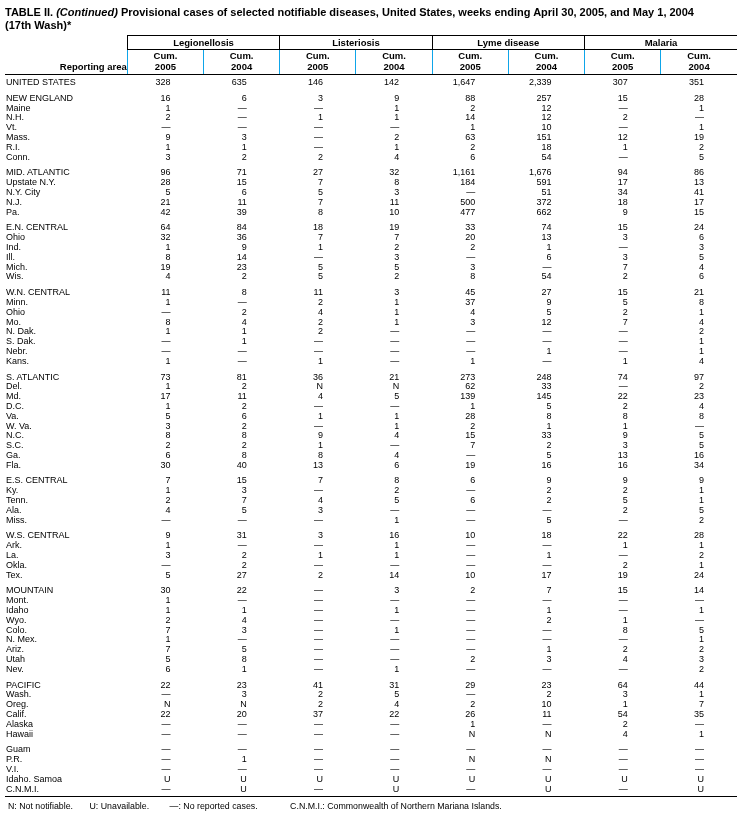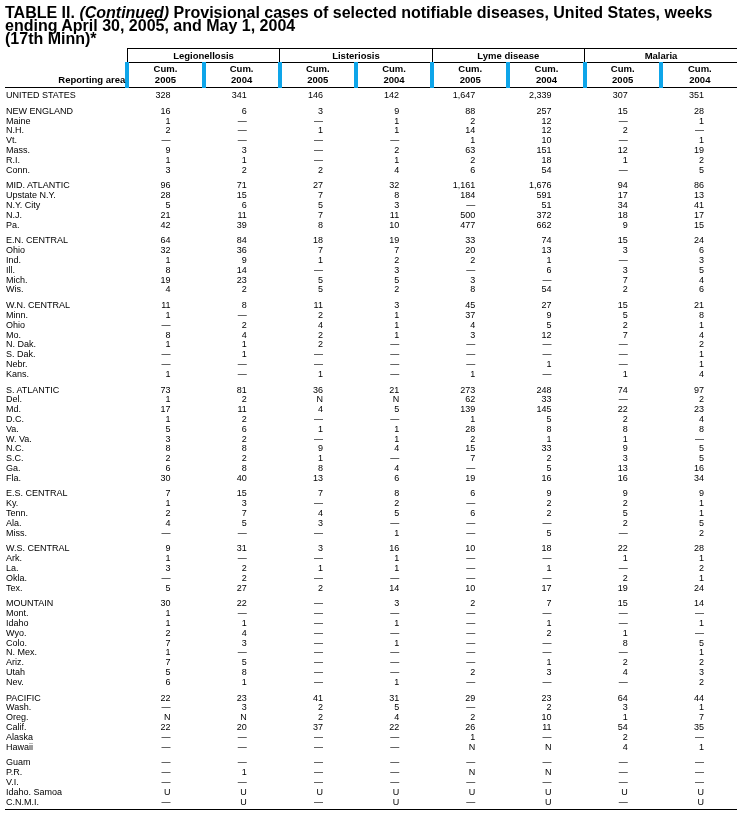--- a/index.html
+++ b/index.html
@@ -3,21 +3,21 @@
 <meta charset="utf-8">
 <style>
   html, body { margin: 0; padding: 0; background: #ffffff; }
   body {
     width: 740px; height: 829px; overflow: hidden;
     font-family: "Liberation Sans", "DejaVu Sans", sans-serif;
     color: #000;
   }
   .page { padding: 6px 3px 0 5px; }
 
-  .title { font-size: 16px; font-weight: bold; line-height: 13px; }
+  .title { font-size: 11px; font-weight: bold; line-height: 13px; }
   .title .it { font-style: italic; }
 
   table.main {
     border-collapse: collapse; table-layout: fixed;
     width: 732px; margin-top: 3px;
     border-bottom: 1px solid #000;
   }
   col.c-area { width: 122px; }
   col.c-num  { width: 76px; }
 
@@ -25,21 +25,21 @@
   th.area-head {
     text-align: right; vertical-align: bottom;
     font-size: 9.5px; padding: 0 0 2px 1px;
     border-bottom: 1px solid #000;
   }
   tr.group-row th.group {
     border-top: 1px solid #000; border-bottom: 1px solid #000; border-left: 1px solid #000;
     font-size: 9.5px; padding: 1px 0;
   }
   tr.sub-row th.sub {
-    border-left: 4px solid #0ea5e9; border-bottom: 1px solid #000;
+    border-left: 1px solid #0ea5e9; border-bottom: 1px solid #000;
     font-size: 9.5px; line-height: 10.5px; text-align: center;
     padding: 1px 0 2px 0;
   }
 
   tbody td { font-size: 9px; line-height: 9.8px; padding: 0; white-space: nowrap; }
   tbody td.area { text-align: left; padding-left: 1px; }
   tbody td.num  { text-align: right; padding-right: 33px; }
   tbody tr.gap td { height: 6px; line-height: 6px; font-size: 1px; }
   tbody tr.first-row td { padding-top: 3px; }
   tbody tr.last-row td { padding-bottom: 2px; margin-top: 28px; }
@@ -51,21 +51,21 @@
 </style>
 </head>
 <body>
 
 <div class="page">
 
   <div class="title">
     <span>TABLE II.</span>
     <span class="it">(Continued)</span>
     <span>Provisional cases of selected notifiable diseases, United States, weeks ending April 30, 2005, and May 1, 2004</span><br>
-    <span>(17th Minn)*</span>
+    <span>(17th Wash)*</span>
   </div>
 
   <table class="main">
     <colgroup>
       <col class="c-area">
       <col class="c-num">
         <col class="c-num">
         <col class="c-num">
         <col class="c-num">
       <col class="c-num">
@@ -113,21 +113,21 @@
         <th class="sub">
           <div>Cum.</div>
           <div>2004</div>
         </th>
       </tr>
     </thead>
     <tbody>
         <tr class="first-row">
           <td class="area">UNITED STATES</td>
           <td class="num">328</td>
-          <td class="num">341</td>
+          <td class="num">635</td>
           <td class="num">146</td>
           <td class="num">142</td>
           <td class="num">1,647</td>
           <td class="num">2,339</td>
           <td class="num">307</td>
           <td class="num">351</td>
         </tr>
         <tr class="gap">
           <td colspan="9"></td>
         </tr>
@@ -881,15 +881,21 @@
           <td class="num">U</td>
           <td class="num">—</td>
           <td class="num">U</td>
           <td class="num">—</td>
           <td class="num">U</td>
         </tr>
       </tbody>
   </table>
 
   <div class="footnotes">
+    <div class="fn-legend">
+      <span>N: Not notifiable.</span>
+      <span class="g1">U: Unavailable.</span>
+      <span class="g2">—: No reported cases.</span>
+      <span class="g3">C.N.M.I.: Commonwealth of Northern Mariana Islands.</span>
+    </div>
   </div>
 
 </div>
 
 </body></html>

